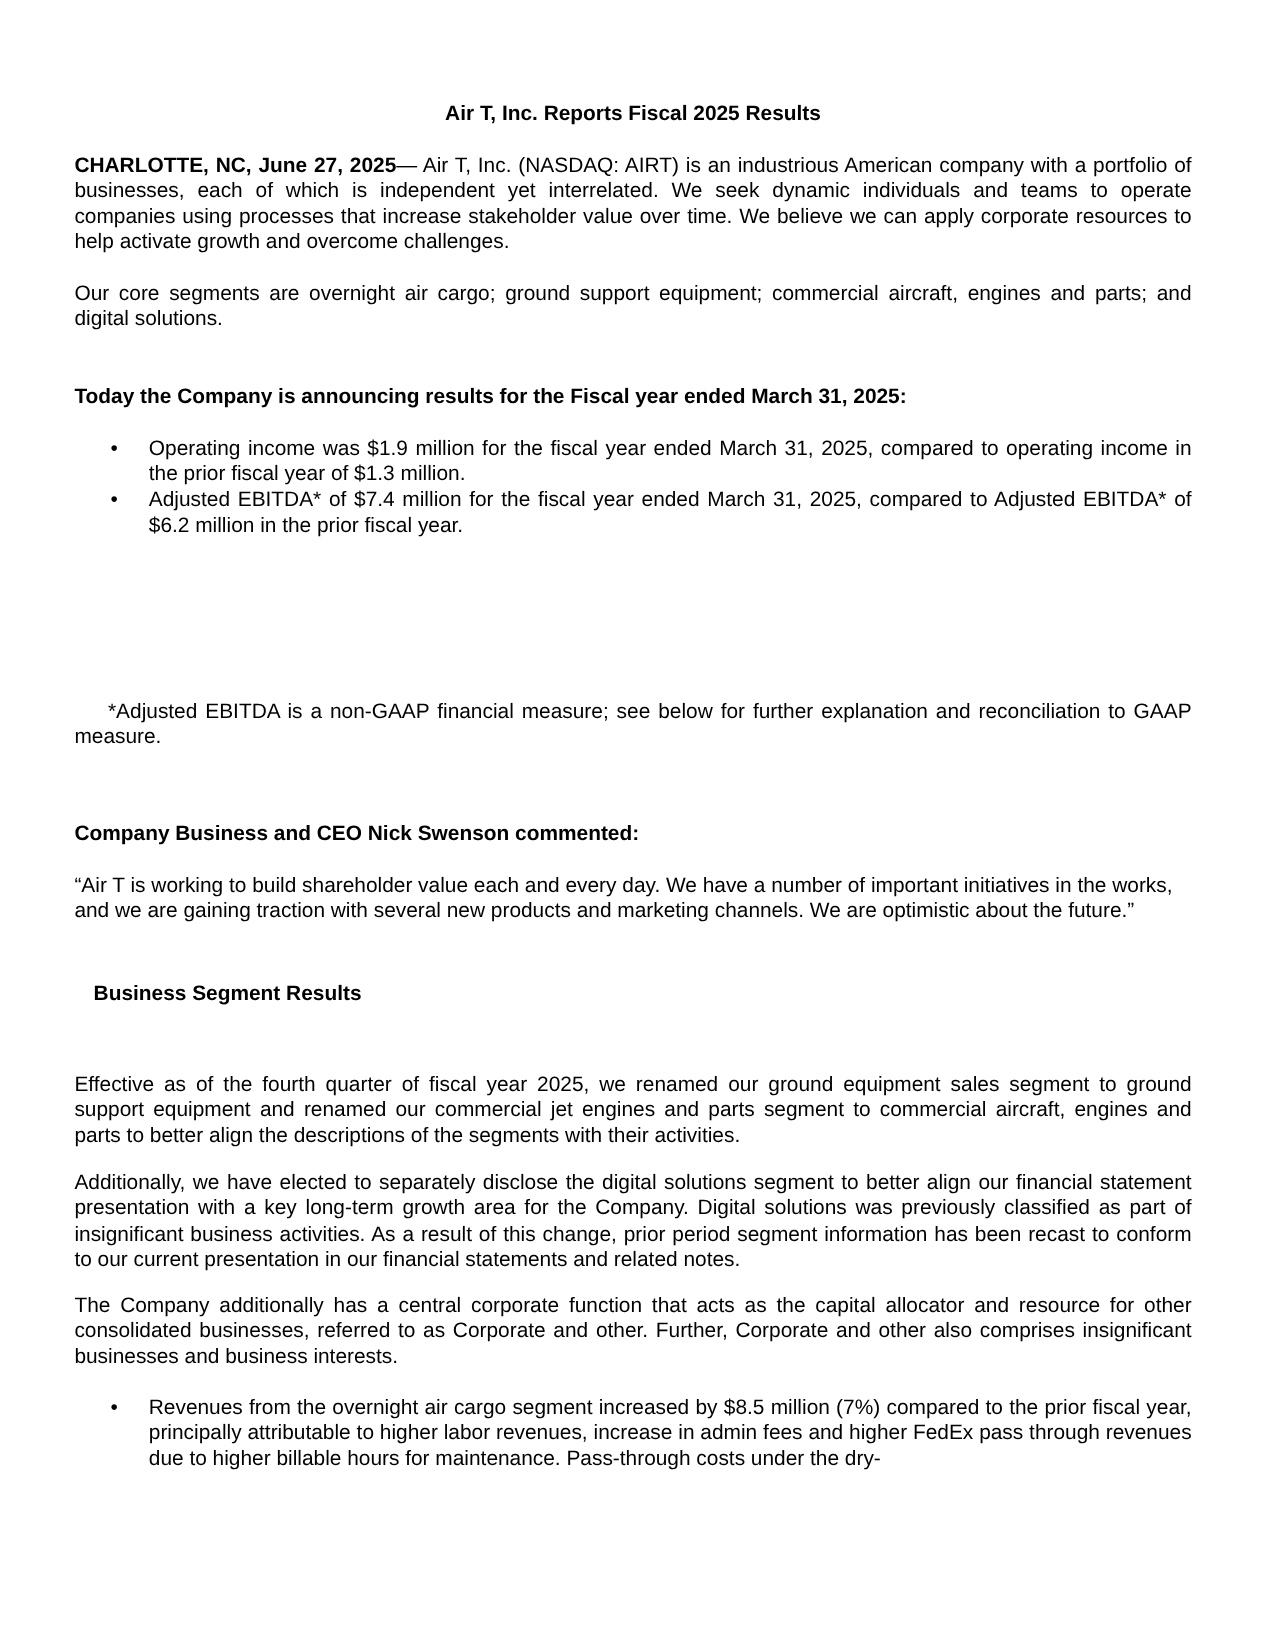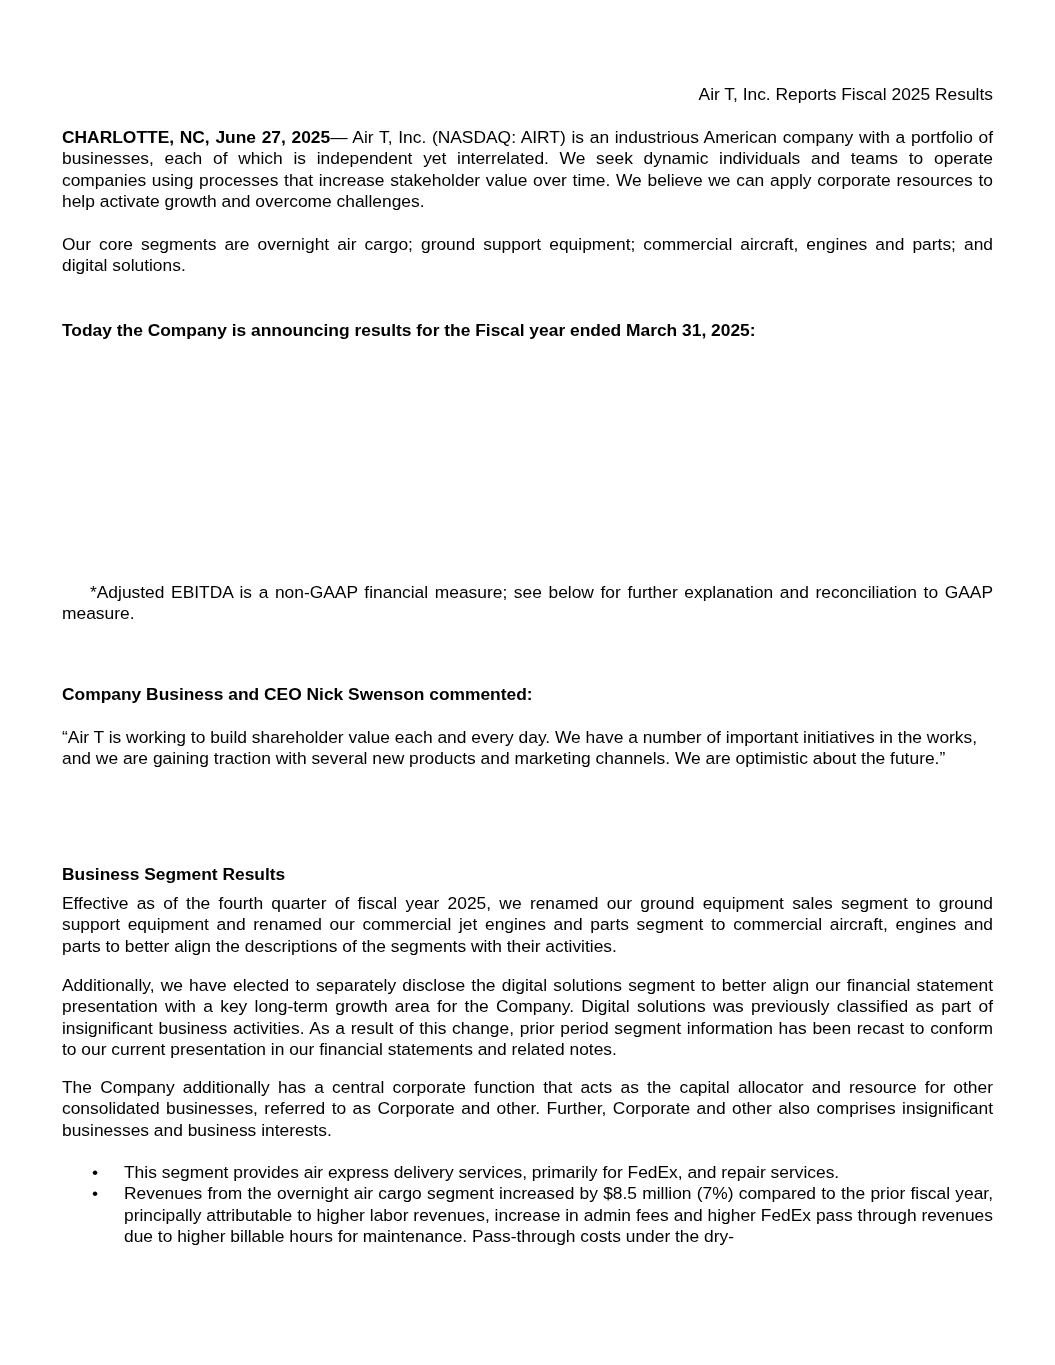--- a/index.html
+++ b/index.html
@@ -3,21 +3,21 @@
 <meta charset="utf-8">
 <style>
   html, body { margin: 0; padding: 0; background: #ffffff; }
   body {
     width: 1055px; height: 1365px; overflow: hidden; position: relative;
     font-family: "Liberation Sans", sans-serif; color: #000;
     font-size: 17.4px; line-height: 21.3px;
   }
   .page { position: absolute; left: 62px; top: 0; width: 931px; }
   .blk { position: absolute; left: 0; width: 931px; }
-  .title { text-align: right; font-weight: normal; }
+  .title { text-align: center; font-weight: bold; }
   .just { text-align: justify; text-align-last: left; }
   .bold { font-weight: bold; }
   .ul { text-decoration: underline; }
   ul.bullets { list-style: none; margin: 0; padding: 0; }
   ul.bullets li { position: relative; padding-left: 62px; text-align: justify; }
   ul.bullets li::before {
     content: "\2022"; position: absolute; left: 30px; top: 0;
   }
   .indent-first { text-indent: 28px; }
   .p-quote { text-align: left; }
@@ -29,36 +29,37 @@
 
   <div class="blk title" style="top:84px;">Air T, Inc. Reports Fiscal 2025 Results</div>
 
   <div class="blk just" style="top:127px;"><span class="bold">CHARLOTTE, NC, June 27, 2025</span><span>— Air T, Inc. (NASDAQ: AIRT) is an industrious American company with a portfolio of businesses, each of which is independent yet interrelated. We seek dynamic individuals and teams to operate companies using processes that increase stakeholder value over time. We believe we can apply corporate resources to help activate growth and overcome challenges.</span></div>
 
   <div class="blk just" style="top:234px;">Our core segments are overnight air cargo; ground support equipment; commercial aircraft, engines and parts; and digital solutions.</div>
 
   <div class="blk bold" style="top:320px;">Today the Company is announcing results for the Fiscal year ended March 31, 2025:</div>
 
   <ul class="blk bullets" style="top:363px;">
+    <li>Operating income was $1.9 million for the fiscal year ended March 31, 2025, compared to operating income in the prior fiscal year of $1.3 million.</li>
+    <li>Adjusted EBITDA* of $7.4 million for the fiscal year ended March 31, 2025, compared to Adjusted EBITDA* of $6.2 million in the prior fiscal year.</li>
   </ul>
 
   <div class="blk just indent-first" style="top:582px;">*Adjusted EBITDA is a non-GAAP financial measure; see below for further explanation and reconciliation to GAAP measure.</div>
 
   <div class="blk bold" style="top:684px;">Company Business and CEO Nick Swenson commented:</div>
 
   <div class="blk p-quote" style="top:727px;">“Air T is working to build shareholder value each and every day. We have a number of important initiatives in the works, and we are gaining traction with several new products and marketing channels. We are optimistic about the future.”</div>
 
-  <div class="blk bold" style="top:864px;">Business Segment Results</div>
+  <div class="blk bold" style="top:817px;margin-left:16px;">Business Segment Results</div>
 
   <div class="blk just" style="top:893px;">Effective as of the fourth quarter of fiscal year 2025, we renamed our ground equipment sales segment to ground support equipment and renamed our commercial jet engines and parts segment to commercial aircraft, engines and parts to better align the descriptions of the segments with their activities.</div>
 
   <div class="blk just" style="top:975px;">Additionally, we have elected to separately disclose the digital solutions segment to better align our financial statement presentation with a key long-term growth area for the Company. Digital solutions was previously classified as part of insignificant business activities. As a result of this change, prior period segment information has been  recast to conform to our current presentation in our financial statements and related notes.</div>
 
   <div class="blk just" style="top:1077px;">The Company additionally has a central corporate function that acts as the capital allocator and resource for other consolidated businesses, referred to as Corporate and other. Further, Corporate and other also comprises insignificant businesses and business interests.</div>
 
   <div class="blk" style="top:1162px;">
     <ul class="bullets">
-      <li>This segment provides air express delivery services, primarily for FedEx, and repair services.</li>
       <li>Revenues from the overnight air cargo segment increased by $8.5 million (7%) compared to the prior fiscal year, principally attributable to higher labor revenues, increase in admin fees and higher FedEx pass through revenues due to higher billable hours for maintenance. Pass-through costs under the dry-</li>
     </ul>
   </div>
 
 </div>
 
 </body></html>

